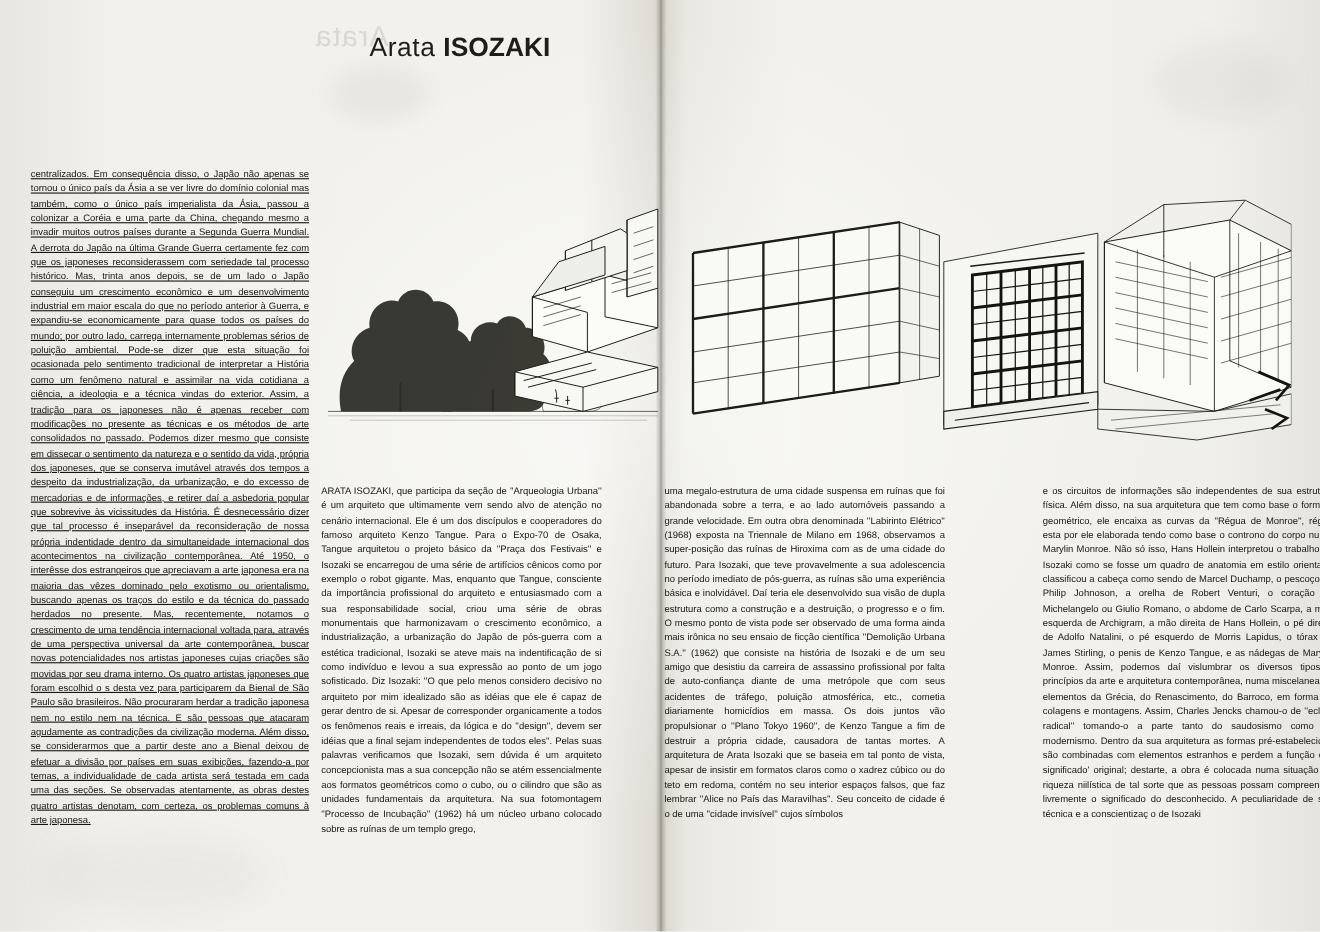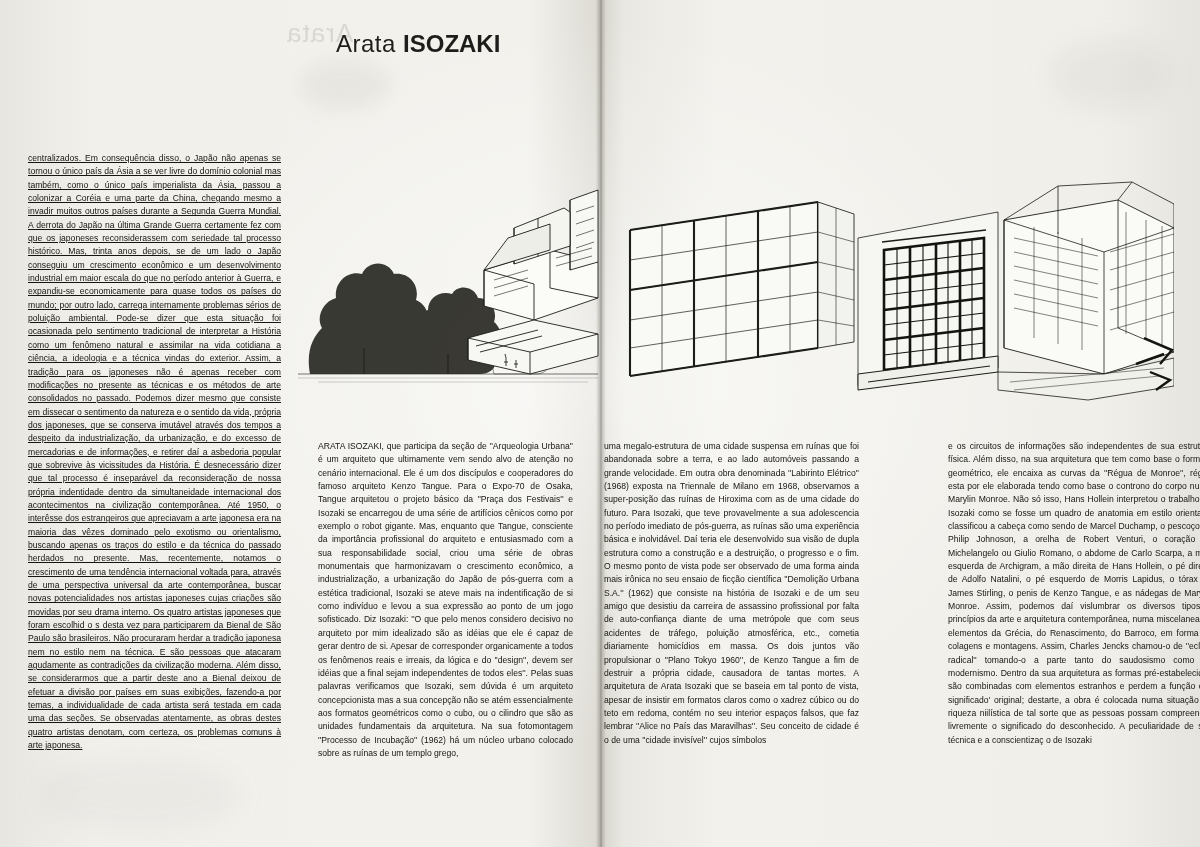--- a/index.html
+++ b/index.html
@@ -64,21 +64,21 @@
     position: absolute;
     font-size: 8.6px;
     line-height: 13.35px;
     color: #16160f;
     text-align: justify;
     text-justify: inter-word;
     hyphens: manual;
     white-space: pre-line;
   }
   #col1 { left: 28px;  top: 152px; width: 253px; text-decoration: underline; }
-  #col2 { left: 318px; top: 440px; width: 255px; }
+  #col2 { left: 292px; top: 440px; width: 255px; }
   #col3 { left: 604px; top: 440px; width: 255px; }
   #col4 { left: 948px; top: 440px; width: 264px; }
 
   #figure {
     position: absolute;
     left: 298px;
     top: 142px;
     width: 876px;
     height: 268px;
   }

